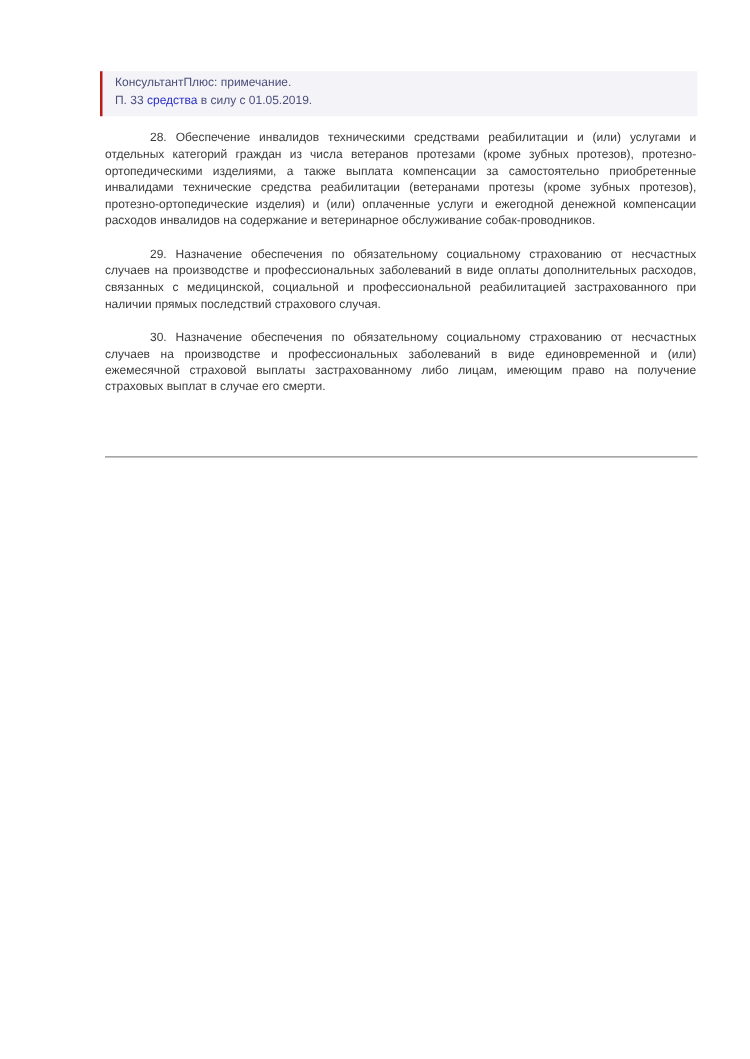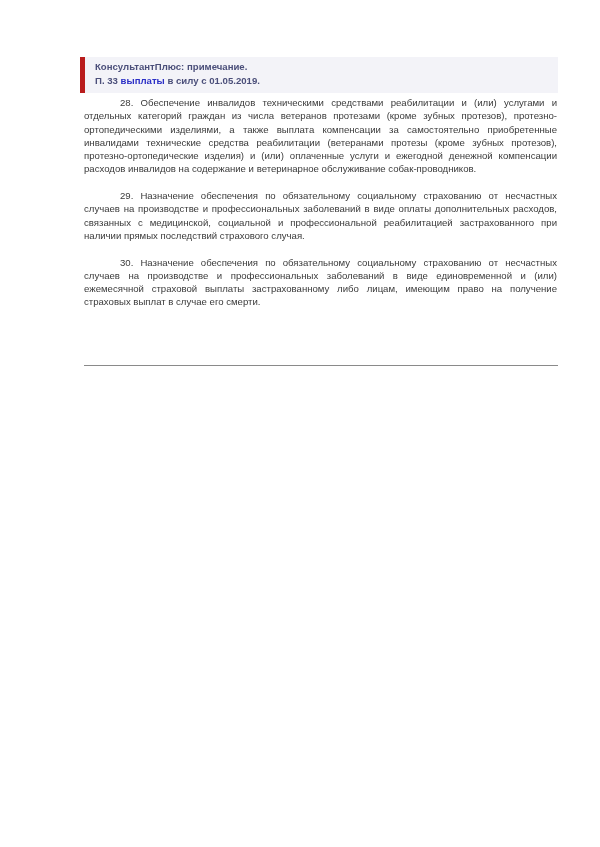--- a/index.html
+++ b/index.html
@@ -1,39 +1,39 @@
 <!DOCTYPE html>
 <html><head>
   <meta charset="utf-8">
   <style>
     html, body { margin: 0; padding: 0; background: #ffffff; }
     body { width: 600px; height: 847px; position: relative; overflow: hidden;
            font-family: "Liberation Sans", "DejaVu Sans", sans-serif; color: #333333; }
     .note {
       position: absolute; left: 80px; top: 57px; width: 478px; height: 36px;
-      background: #f3f3f8; border-left: 5px solid #b91c1c; box-sizing: border-box;
-      padding: 3px 0 0 10px; font-size: 9.6px; line-height: 13.5px; color: #4b4f7a; font-weight: bold;
+      background: #f3f3f8; border-left: 2px solid #b91c1c; box-sizing: border-box;
+      padding: 3px 0 0 10px; font-size: 9.6px; line-height: 13.5px; color: #4b4f7a;
     }
     .note .lnk { color: #2b2fc6; }
     .doc {
-      position: absolute; left: 84px; top: 96px; width: 473px;
+      position: absolute; left: 84px; top: 104px; width: 473px;
       font-size: 9.6px; line-height: 13.3px; color: #3a3a3a; text-align: justify;
     }
     .doc p { margin: 0 0 13.3px 0; text-indent: 36px; }
     .rule {
       position: absolute; left: 84px; top: 365px; width: 474px; height: 0;
       border-top: 1px solid #8a8a8a;
     }
   </style>
 </head>
 <body>
 
 <div class="note">
   <div>КонсультантПлюс: примечание.</div>
-  <div><span>П. 33 </span><span class="lnk">выплаты</span><span> в силу с 01.05.2019.</span></div>
+  <div><span>П. 33 </span><span class="lnk">средства</span><span> в силу с 01.05.2019.</span></div>
 </div>
 
 <div class="doc">
   <p>28. Обеспечение инвалидов техническими средствами реабилитации и (или) услугами и отдельных категорий граждан из числа ветеранов протезами (кроме зубных протезов), протезно-ортопедическими изделиями, а также выплата компенсации за самостоятельно приобретенные инвалидами технические средства реабилитации (ветеранами протезы (кроме зубных протезов), протезно-ортопедические изделия) и (или) оплаченные услуги и ежегодной денежной компенсации расходов инвалидов на содержание и ветеринарное обслуживание собак-проводников.</p>
   <p>29. Назначение обеспечения по обязательному социальному страхованию от несчастных случаев на производстве и профессиональных заболеваний в виде оплаты дополнительных расходов, связанных с медицинской, социальной и профессиональной реабилитацией застрахованного при наличии прямых последствий страхового случая.</p>
   <p>30. Назначение обеспечения по обязательному социальному страхованию от несчастных случаев на производстве и профессиональных заболеваний в виде единовременной и (или) ежемесячной страховой выплаты застрахованному либо лицам, имеющим право на получение страховых выплат в случае его смерти.</p>
 </div>
 
 <div class="rule"></div>
 

